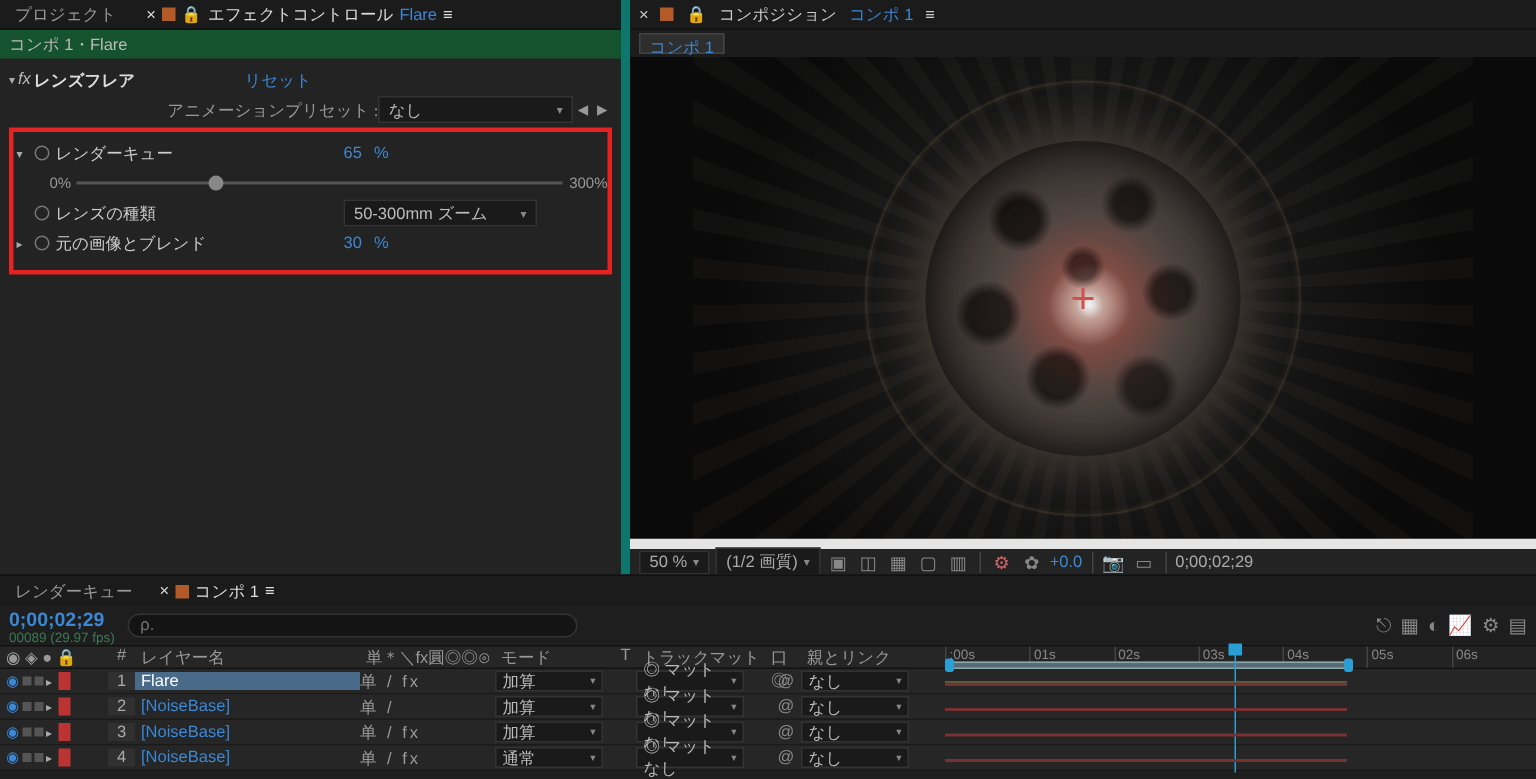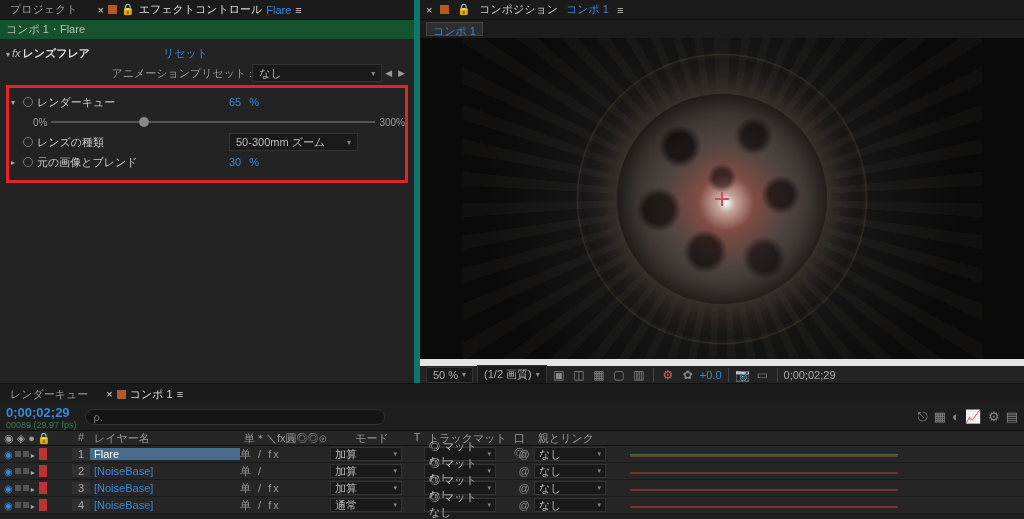--- a/index.html
+++ b/index.html
@@ -151,21 +151,21 @@
   .tl-icons { margin-left:auto; display:flex; gap:6px; color:#888;}
   .tl-icons span{ font-size:13px; }
   .cols-header {
     height:16px; display:flex; background:#262626; color:#999;
     border-top:1px solid #111; border-bottom:1px solid #111;
   }
   .ch-tog { width:72px; display:flex; align-items:center; padding-left:4px; gap:2px;}
   .ch-num { width:18px; text-align:center;}
   .ch-name { width:150px; padding-left:4px;}
   .ch-sw { width:90px; padding-left:4px;}
-  .ch-mode { width:80px; padding-left:4px;text-align:center;}
+  .ch-mode { width:80px; padding-left:4px;}
   .ch-t { width:14px; text-align:center;}
   .ch-track { width:90px; padding-left:4px;}
   .ch-logo { width:20px;}
   .ch-parent { width:96px; padding-left:4px;}
   .ruler { flex:1; position:relative; background:#232323;}
   .ruler-ticks{position:absolute; inset:0; display:flex;}
   .tick{flex:1; border-left:1px solid #444; color:#888; font-size:9px; padding-left:2px;}
   .work-area{position:absolute; top:10px; left:0; right:32%; height:5px; background:#5a6a78; border:1px solid #8aa;}
   .wa-handle{position:absolute; top:8px; width:6px; height:9px; background:#2a9fd6; border-radius:2px;}
   .layer-row {
@@ -346,20 +346,37 @@
   <div class="cols-header">
     <div class="ch-tog">◉ ◈ ● 🔒</div>
     <div class="ch-num">#</div>
     <div class="ch-name">レイヤー名</div>
     <div class="ch-sw">単＊＼fx圓◎◎⊙</div>
     <div class="ch-mode">モード</div>
     <div class="ch-t">T</div>
     <div class="ch-track">トラックマット</div>
     <div class="ch-logo">口◎</div>
     <div class="ch-parent">親とリンク</div>
+    <div class="ruler">
+      <div class="ruler-ticks" id="ruler-ticks">
+          <div class="tick">:00s</div>
+          <div class="tick">01s</div>
+          <div class="tick">02s</div>
+          <div class="tick">03s</div>
+          <div class="tick">04s</div>
+          <div class="tick">05s</div>
+          <div class="tick">06s</div>
+        </div>
+      <div class="work-area"></div>
+      <div class="wa-handle" style="left:0"></div>
+      <div class="wa-handle" style="left:67.5%"></div>
+      <div class="playhead" style="left:49%">
+          <div class="playhead-head"></div>
+        </div>
+    </div>
   </div>
   <div id="layer-rows">
       <div class="layer-row">
         <div class="lr-tog">
           <span class="eye">◉</span>
           <span class="dot"></span>
           <span class="dot"></span>
           <span class="twirl-closed"></span>
           <span class="color-chip"></span>
         </div>

